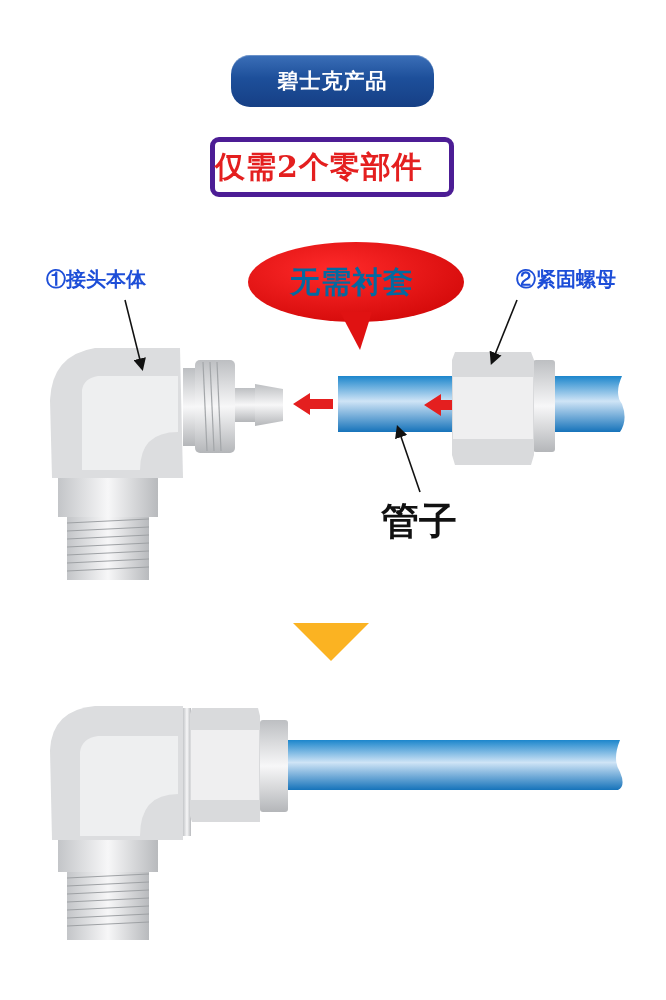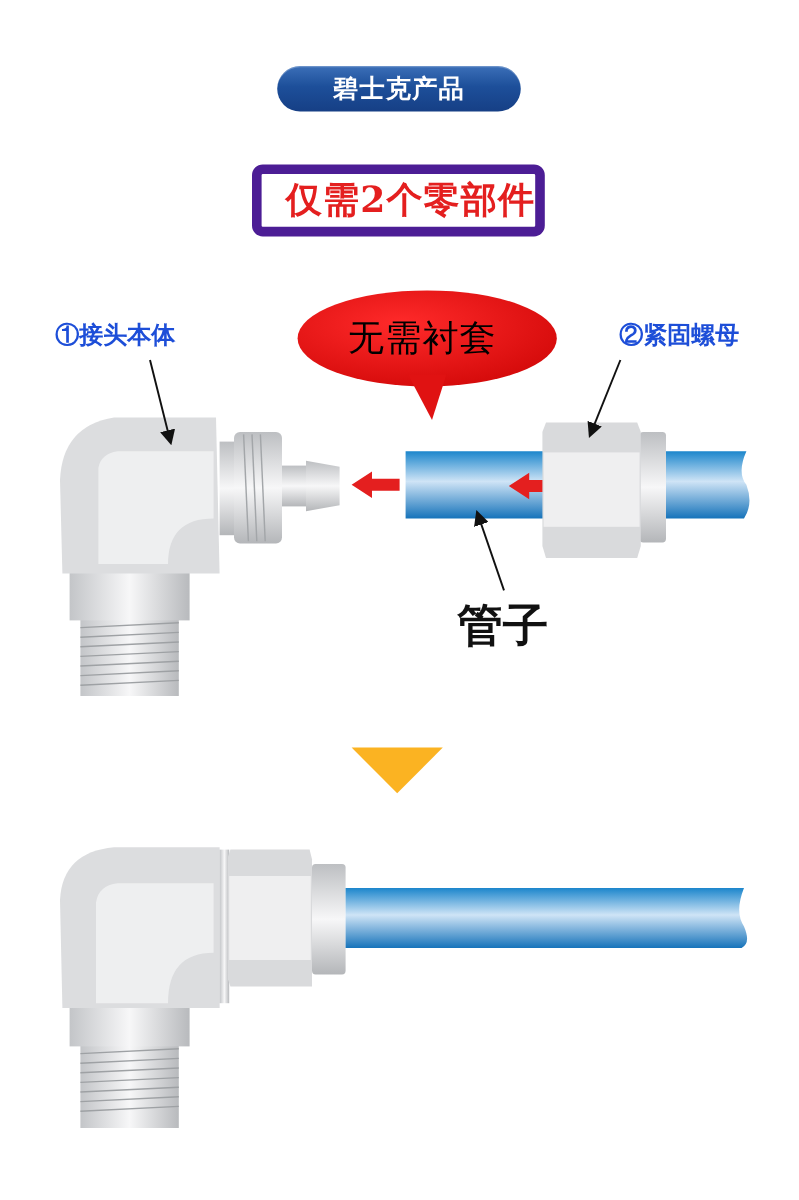--- a/index.html
+++ b/index.html
@@ -1,26 +1,26 @@
 <!DOCTYPE html>
 <html><head>
 <meta charset="utf-8">
 <style>
   html,body{margin:0;padding:0;background:#fff;}
   body{width:666px;height:1000px;position:relative;overflow:hidden;font-family:"DejaVu Sans","Liberation Sans",sans-serif;}
   .abs{position:absolute;}
-  .brand-badge{left:231px;top:55px;width:203px;height:38px;border-radius:19px;
+  .brand-badge{left:231px;top:55px;width:203px;height:52px;border-radius:19px;
     background:linear-gradient(180deg,#3b6fb8 0%,#1d4f9a 45%,#163f85 100%);
     box-shadow:inset 0 1px 0 rgba(255,255,255,.25);display:flex;align-items:center;justify-content:center;}
   .brand-text{color:#fff;font-size:21px;font-weight:bold;letter-spacing:1px;}
-  .headline-box{left:210px;top:137px;width:244px;height:60px;border:8px solid #4c1d95;border-radius:9px;box-sizing:border-box;
-    display:flex;align-items:center;justify-content:flex-end;background:#fff;}
+  .headline-box{left:210px;top:137px;width:244px;height:60px;border:5px solid #4c1d95;border-radius:9px;box-sizing:border-box;
+    display:flex;align-items:center;justify-content:flex-start;background:#fff;}
   .headline-text{color:#e41f1f;font-size:30px;font-weight:bold;font-family:"DejaVu Serif","Liberation Serif",serif;letter-spacing:1px;}
   .callout-label{font-size:20px;font-weight:bold;color:#1d4ed8;font-family:"DejaVu Serif","Liberation Serif",serif;white-space:nowrap;}
-  .bubble-text{color:#000000;font-size:30px;font-weight:normal;font-family:"DejaVu Serif","Liberation Serif",serif;letter-spacing:1px;white-space:nowrap;}
+  .bubble-text{color:#0369a1;font-size:30px;font-weight:bold;font-family:"DejaVu Serif","Liberation Serif",serif;letter-spacing:1px;white-space:nowrap;}
   .pipe-label{font-size:38px;font-weight:bold;color:#111;font-family:"DejaVu Serif","Liberation Serif",serif;}
   svg{position:absolute;left:0;top:0;}
 </style>
 </head>
 <body>
 
 <div class="abs brand-badge">
   <span class="brand-text">碧士克产品</span>
 </div>
 

